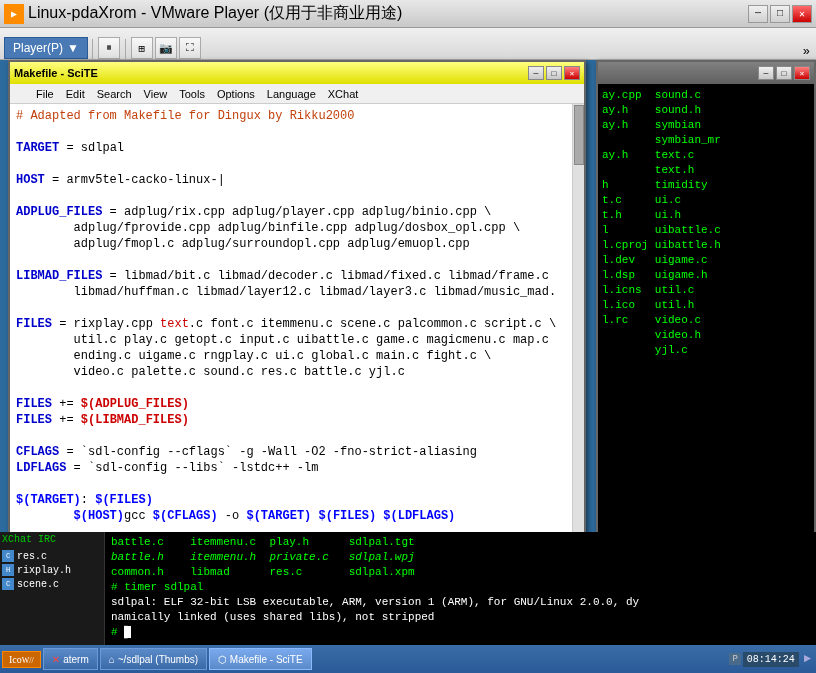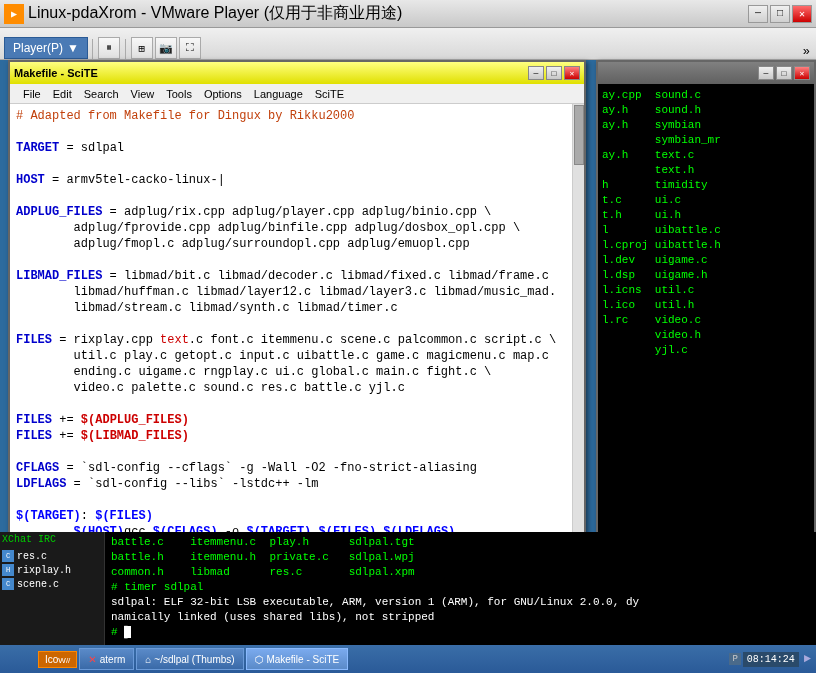--- a/index.html
+++ b/index.html
@@ -116,21 +116,21 @@
       font-size: 8px; cursor: pointer;
     }
     .scite-btn.close-btn { background: linear-gradient(to bottom, #ff8080, #cc0000); color: white; }
 
     
     .scite-menubar {
       background: #f0f0f0;
       height: 20px;
       display: flex;
       align-items: center;
-      padding: 0 7px;
+      padding: 0 20px;
       border-bottom: 1px solid #ccc;
       font-size: 11px;
       font-family: Arial, sans-serif;
     }
     .menu-item {
       padding: 0 6px;
       cursor: pointer;
       height: 100%;
       display: flex; align-items: center;
     }
@@ -227,24 +227,23 @@
       display: flex;
       align-items: center;
       padding: 0 2px;
       gap: 2px;
     }
     .taskbar-start {
       background: #cc6600;
       color: white;
       padding: 2px 6px;
       font-size: 10px;
-      font-family: Liberation Sans, sans-serif;
+      font-family: Liberation Serif, serif;
       border: 1px solid #ff8800;
       cursor: pointer;
-      margin-left: 36px;
     }
     .taskbar-item {
       background: linear-gradient(to bottom, #5a8ac8, #3a6aa8);
       border: 1px solid #6a9ad8;
       color: white;
       padding: 2px 8px;
       font-size: 10px;
       font-family: Arial, sans-serif;
       cursor: pointer;
       height: 22px;
@@ -318,37 +317,36 @@
       </div>
     </div>
     <div class="scite-menubar">
       <div class="menu-item">File</div>
       <div class="menu-item">Edit</div>
       <div class="menu-item">Search</div>
       <div class="menu-item">View</div>
       <div class="menu-item">Tools</div>
       <div class="menu-item">Options</div>
       <div class="menu-item">Language</div>
-      <div class="menu-item">SciTE</div>
+      <div class="menu-item">XChat</div>
     </div>
     <div class="code-area">
       <div class="code-content">
         <div class="code-line"><span class="comment"># Adapted from Makefile for Dingux by Rikku2000</span></div>
         <div class="code-line">&nbsp;</div>
         <div class="code-line"><span class="kw-blue">TARGET</span> = sdlpal</div>
         <div class="code-line">&nbsp;</div>
         <div class="code-line"><span class="kw-blue">HOST</span> = armv5tel-cacko-linux-|</div>
         <div class="code-line">&nbsp;</div>
         <div class="code-line"><span class="kw-blue">ADPLUG_FILES</span> = adplug/rix.cpp adplug/player.cpp adplug/binio.cpp \</div>
         <div class="code-line">&nbsp;&nbsp;&nbsp;&nbsp;&nbsp;&nbsp;&nbsp;&nbsp;adplug/fprovide.cpp adplug/binfile.cpp adplug/dosbox_opl.cpp \</div>
         <div class="code-line">&nbsp;&nbsp;&nbsp;&nbsp;&nbsp;&nbsp;&nbsp;&nbsp;adplug/fmopl.c adplug/surroundopl.cpp adplug/emuopl.cpp</div>
         <div class="code-line">&nbsp;</div>
         <div class="code-line"><span class="kw-blue">LIBMAD_FILES</span> = libmad/bit.c libmad/decoder.c libmad/fixed.c libmad/frame.c</div>
         <div class="code-line">&nbsp;&nbsp;&nbsp;&nbsp;&nbsp;&nbsp;&nbsp;&nbsp;libmad/huffman.c libmad/layer12.c libmad/layer3.c libmad/music_mad.</div>
-        <div class="code-line">&nbsp;&nbsp;&nbsp;&nbsp;&nbsp;&nbsp;&nbsp;&nbsp;libmad/stream.c libmad/synth.c libmad/timer.c</div>
         <div class="code-line">&nbsp;</div>
         <div class="code-line"><span class="kw-blue">FILES</span> = rixplay.cpp <span style="color:#cc0000;">text</span>.c font.c itemmenu.c scene.c palcommon.c script.c \</div>
         <div class="code-line">&nbsp;&nbsp;&nbsp;&nbsp;&nbsp;&nbsp;&nbsp;&nbsp;util.c play.c getopt.c input.c uibattle.c game.c magicmenu.c map.c</div>
         <div class="code-line">&nbsp;&nbsp;&nbsp;&nbsp;&nbsp;&nbsp;&nbsp;&nbsp;ending.c uigame.c rngplay.c ui.c global.c main.c fight.c \</div>
         <div class="code-line">&nbsp;&nbsp;&nbsp;&nbsp;&nbsp;&nbsp;&nbsp;&nbsp;video.c palette.c sound.c res.c battle.c yjl.c</div>
         <div class="code-line">&nbsp;</div>
         <div class="code-line"><span class="kw-blue">FILES</span> += <span class="kw-red">$(ADPLUG_FILES)</span></div>
         <div class="code-line"><span class="kw-blue">FILES</span> += <span class="kw-red">$(LIBMAD_FILES)</span></div>
         <div class="code-line">&nbsp;</div>
         <div class="code-line"><span class="kw-blue">CFLAGS</span> = `sdl-config --cflags` -g -Wall -O2 -fno-strict-aliasing</div>
@@ -412,21 +410,21 @@
         </div>
         <div style="display:flex; align-items:center; gap:3px; padding:1px 0; color:#fff; font-size:10px; font-family:'Courier New',monospace;">
           <div style="width:12px;height:12px;background:#4488cc;display:flex;align-items:center;justify-content:center;font-size:7px;color:white;">C</div>
           <span>scene.c</span>
         </div>
       </div>
     </div>
 
     <div style="flex:1; background:#000; padding:3px 6px; font-family:'Courier New',monospace; font-size:11px; color:#fff; line-height:15px; overflow:hidden;">
       <div><span style="color:#00ff00;">battle.c&nbsp;&nbsp;&nbsp;&nbsp;itemmenu.c&nbsp;&nbsp;play.h&nbsp;&nbsp;&nbsp;&nbsp;&nbsp;&nbsp;sdlpal.tgt</span></div>
-      <div><span style="color:#00ff00;">battle.h&nbsp;&nbsp;&nbsp;&nbsp;itemmenu.h&nbsp;&nbsp;private.c&nbsp;&nbsp;&nbsp;sdlpal.wpj</span></div>
+      <div><span style="color:#00ff00;font-style:italic;">battle.h&nbsp;&nbsp;&nbsp;&nbsp;itemmenu.h&nbsp;&nbsp;private.c&nbsp;&nbsp;&nbsp;sdlpal.wpj</span></div>
       <div><span style="color:#00ff00;">common.h&nbsp;&nbsp;&nbsp;&nbsp;libmad&nbsp;&nbsp;&nbsp;&nbsp;&nbsp;&nbsp;res.c&nbsp;&nbsp;&nbsp;&nbsp;&nbsp;&nbsp;&nbsp;sdlpal.xpm</span></div>
       <div><span style="color:#00ff00;"># timer sdlpal</span></div>
       <div><span style="color:#fff;">sdlpal: ELF 32-bit LSB executable, ARM, version 1 (ARM), for GNU/Linux 2.0.0, dy</span></div>
       <div><span style="color:#fff;text-align:right;">namically linked (uses shared libs), not stripped</span></div>
       <div><span style="color:#00ff00;"># </span><span style="color:#fff;background:#fff;">▌</span></div>
     </div>
   </div>
 </div>
 
 <div class="taskbar">

